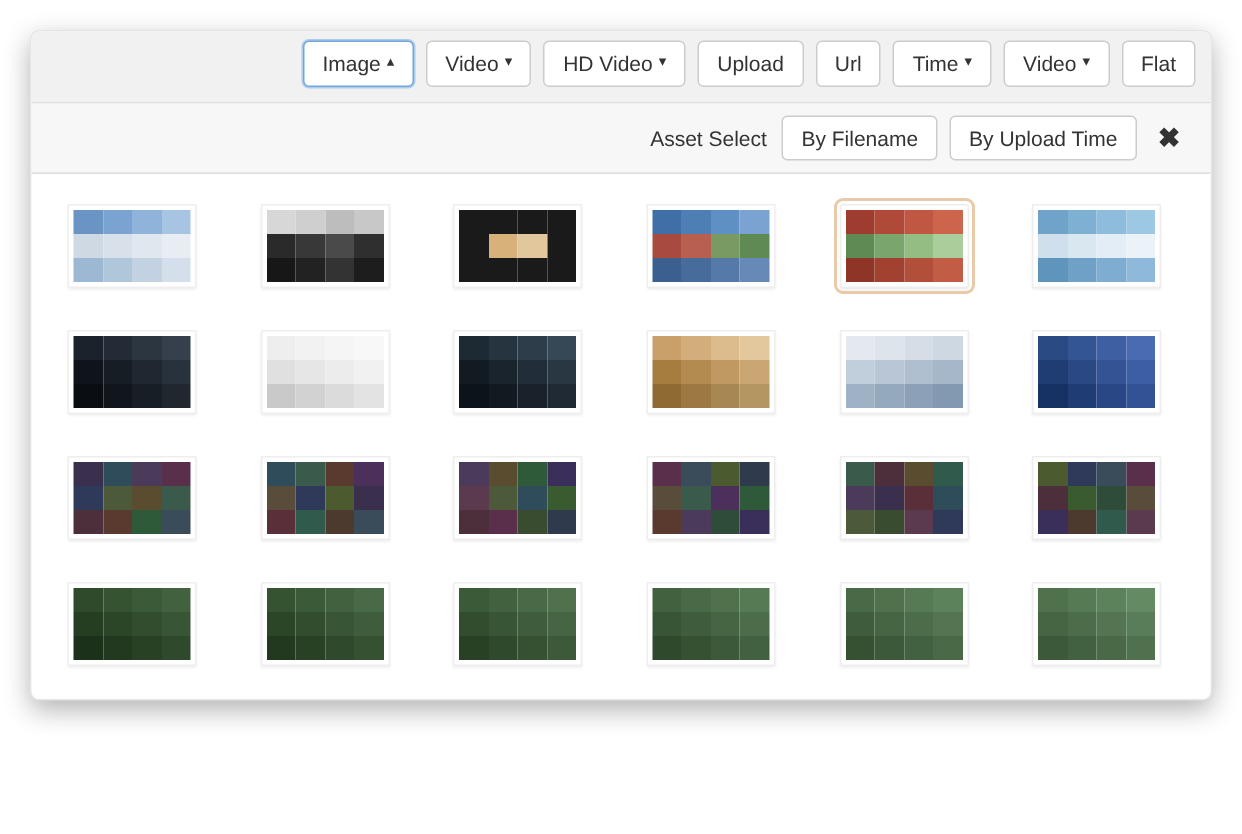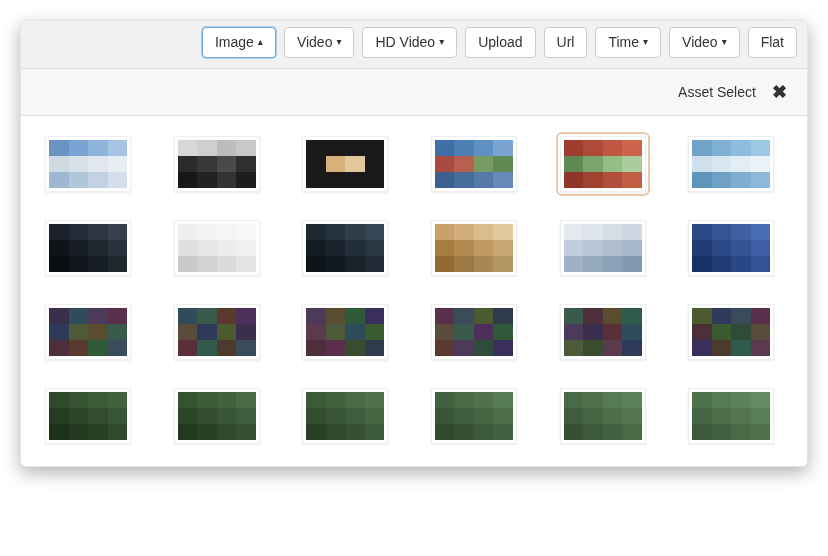--- a/index.html
+++ b/index.html
@@ -167,20 +167,22 @@
         <span>Video</span>
         <span class="caret">▾</span>
       </button>
       <button class="tabbtn">
         <span>Flat</span>
       </button>
     </div>
 
   <div class="sortbar">
     <span class="sortlabel">Asset Select</span>
+    <button class="sortbtn">By Filename</button>
+    <button class="sortbtn">By Upload Time</button>
     <span class="closebtn">✖</span>
   </div>
 
   <div class="gridwrap">
     <div class="grid" id="grid">
         <div class="thumb">
           <div class="px">
             <span style="background: rgb(106, 148, 196);"></span>
             <span style="background: rgb(122, 163, 209);"></span>
             <span style="background: rgb(143, 179, 219);"></span>

